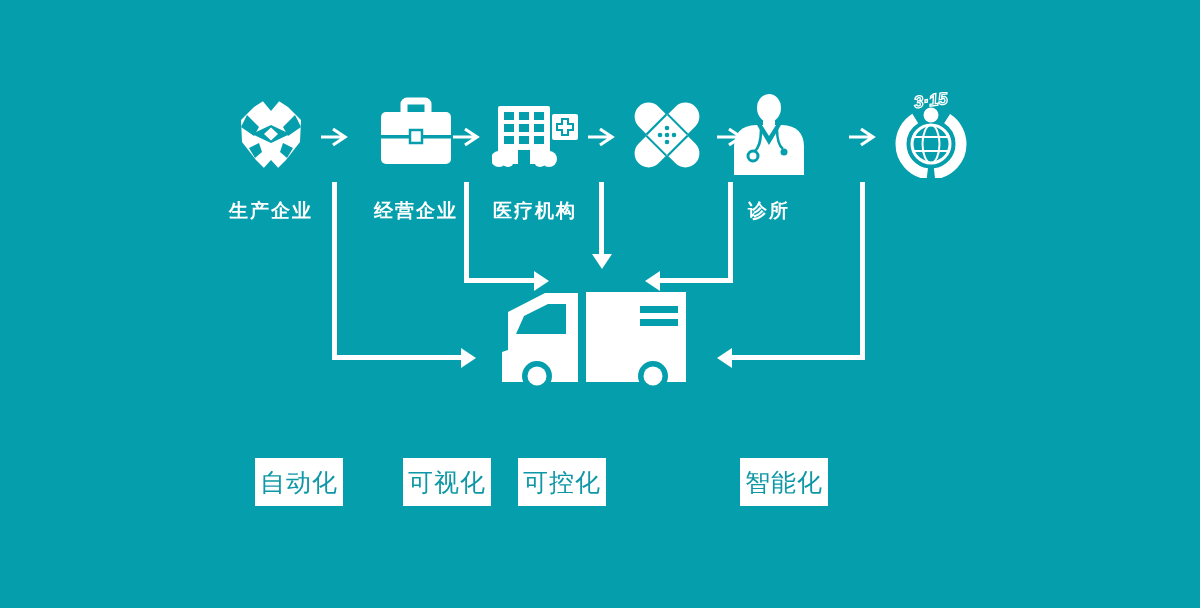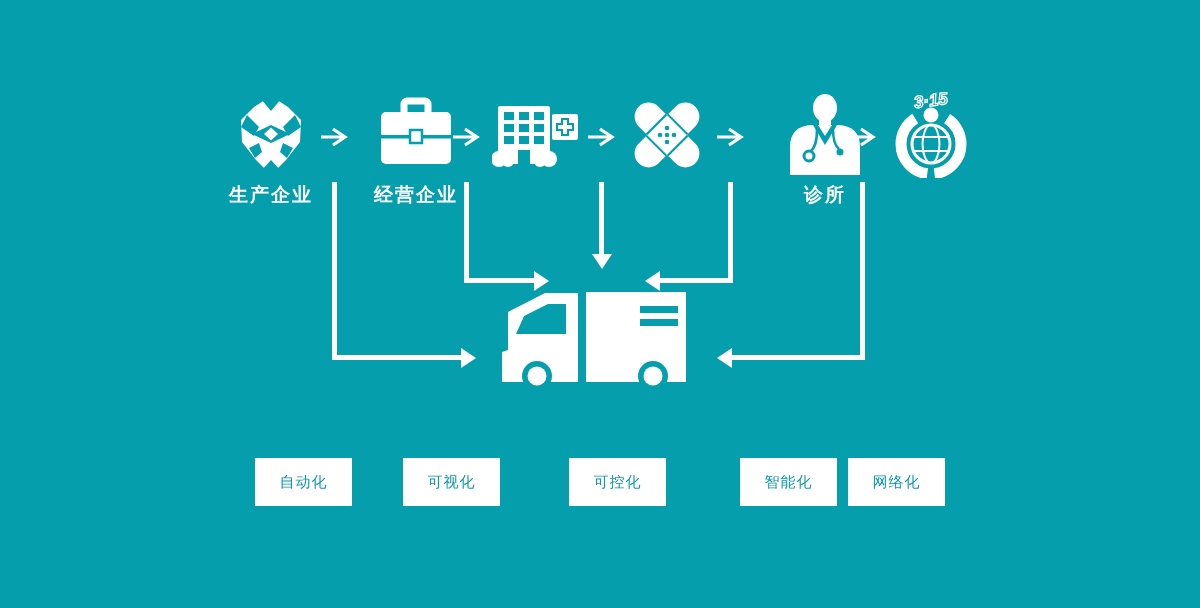--- a/index.html
+++ b/index.html
@@ -8,44 +8,44 @@
     --boxtext:#0e97a6;
   }
   *{margin:0;padding:0;box-sizing:border-box;}
   html,body{width:1200px;height:608px;overflow:hidden;}
   body{font-family:"Liberation Sans","DejaVu Sans",sans-serif;}
   .canvas{position:relative;width:1200px;height:608px;background:var(--teal);}
 
   
   .node{position:absolute;top:92px;width:130px;text-align:center;}
   .node .icon{width:86px;height:86px;margin:0 auto;display:block;}
-  .node .nlabel{margin-top:4px;color:var(--white);font-size:19px;font-weight:bold;letter-spacing:2px;white-space:nowrap;}
+  .node .nlabel{margin-top:20px;color:var(--white);font-size:19px;font-weight:bold;letter-spacing:2px;white-space:nowrap;}
 
   
   .flow-arrow{position:absolute;top:127px;width:30px;height:20px;}
 
   
   .vline{position:absolute;width:5px;background:var(--white);}
   .hline{position:absolute;height:5px;background:var(--white);}
   .ah-right{position:absolute;width:0;height:0;
     border-top:10px solid transparent;border-bottom:10px solid transparent;
     border-left:15px solid var(--white);}
   .ah-left{position:absolute;width:0;height:0;
     border-top:10px solid transparent;border-bottom:10px solid transparent;
     border-right:15px solid var(--white);}
   .ah-down{position:absolute;width:0;height:0;
     border-left:10px solid transparent;border-right:10px solid transparent;
     border-top:15px solid var(--white);}
 
   .truck{position:absolute;left:500px;top:290px;width:190px;height:106px;}
 
   
-  .feature{position:absolute;top:458px;width:97px;height:48px;background:var(--white);
+  .feature{position:absolute;top:458px;width:88px;height:48px;background:var(--white);
     display:flex;align-items:center;justify-content:center;
-    color:var(--boxtext);font-size:15px;letter-spacing:1px;white-space:nowrap;}
+    color:var(--boxtext);font-size:25px;letter-spacing:1px;white-space:nowrap;}
 </style>
 </head>
 <body>
 
 <div class="canvas">
 
   <div class="node" style="left:206px">
     <svg class="icon" viewBox="0 0 86 86">
       <polygon points="43,4 60,15 73,28 72,50 58,68 43,83 28,68 14,50 13,28 26,15" fill="var(--white)"></polygon>
       <polygon points="33,7 43,19 53,7 43,-2" fill="var(--teal)"></polygon>
@@ -90,20 +90,21 @@
           <rect x="42" y="44" width="10" height="8"></rect>
         <rect x="26" y="58" width="12" height="14"></rect>
       </g>
       <g fill="var(--white)">
         <circle cx="7" cy="67" r="8"></circle>
           <circle cx="16" cy="69" r="6"></circle>
         <circle cx="57" cy="67" r="8"></circle>
           <circle cx="48" cy="69" r="6"></circle>
       </g>
     </svg>
+    <div class="nlabel">医疗机构</div>
   </div>
 
   <div class="node" style="left:602px">
     <svg class="icon" viewBox="0 0 86 86">
       <g transform="rotate(45 43 43)">
         <rect x="29" y="3" width="28" height="80" rx="14" fill="var(--white)"></rect>
         <rect x="29" y="27" width="28" height="2.2" fill="var(--teal)"></rect>
         <rect x="29" y="57" width="28" height="2.2" fill="var(--teal)"></rect>
       </g>
       <g transform="rotate(-45 43 43)">
@@ -114,21 +115,21 @@
       <g fill="var(--teal)">
         <circle cx="43" cy="43" r="2.3"></circle>
           <circle cx="36" cy="43" r="2.3"></circle>
           <circle cx="50" cy="43" r="2.3"></circle>
         <circle cx="43" cy="36" r="2.3"></circle>
           <circle cx="43" cy="50" r="2.3"></circle>
       </g>
     </svg>
   </div>
 
-  <div class="node" style="left:760px">
+  <div class="node" style="left:704px">
     <svg class="icon" viewBox="0 0 86 86">
       <rect x="37" y="22" width="12" height="12" fill="var(--white)"></rect>
       <ellipse cx="43" cy="16" rx="12" ry="14" fill="var(--white)"></ellipse>
       <path d="M8,83 V55 Q8,34 30,33 H56 Q78,34 78,55 V83 Z" fill="var(--white)"></path>
       <polygon points="31,33 43,53 55,33" fill="var(--teal)"></polygon>
       <polygon points="36,33 43,44 50,33" fill="var(--white)"></polygon>
       <path d="M35,37 C35,50 33,56 28,60" fill="none" stroke="var(--teal)" stroke-width="2.5"></path>
       <path d="M51,37 C51,48 53,54 57,57" fill="none" stroke="var(--teal)" stroke-width="2.5"></path>
       <circle cx="27" cy="64" r="5" fill="var(--white)" stroke="var(--teal)" stroke-width="3"></circle>
       <circle cx="58" cy="60" r="3.5" fill="var(--teal)"></circle>
@@ -193,23 +194,20 @@
     <circle cx="153" cy="86" r="15" fill="var(--teal)"></circle>
     <circle cx="153" cy="86" r="9.5" fill="var(--white)"></circle>
   </svg>
 
   <div class="feature" style="left:255px">
     <span>自动化</span>
   </div>
   <div class="feature" style="left:403px">
     <span>可视化</span>
   </div>
-  <div class="feature" style="left:569px">
+  <div class="feature" style="left:518px">
     <span>可控化</span>
   </div>
   <div class="feature" style="left:740px">
     <span>智能化</span>
   </div>
-  <div class="feature" style="left:848px">
-    <span>网络化</span>
-  </div>
 
 </div>
 
 </body></html>

